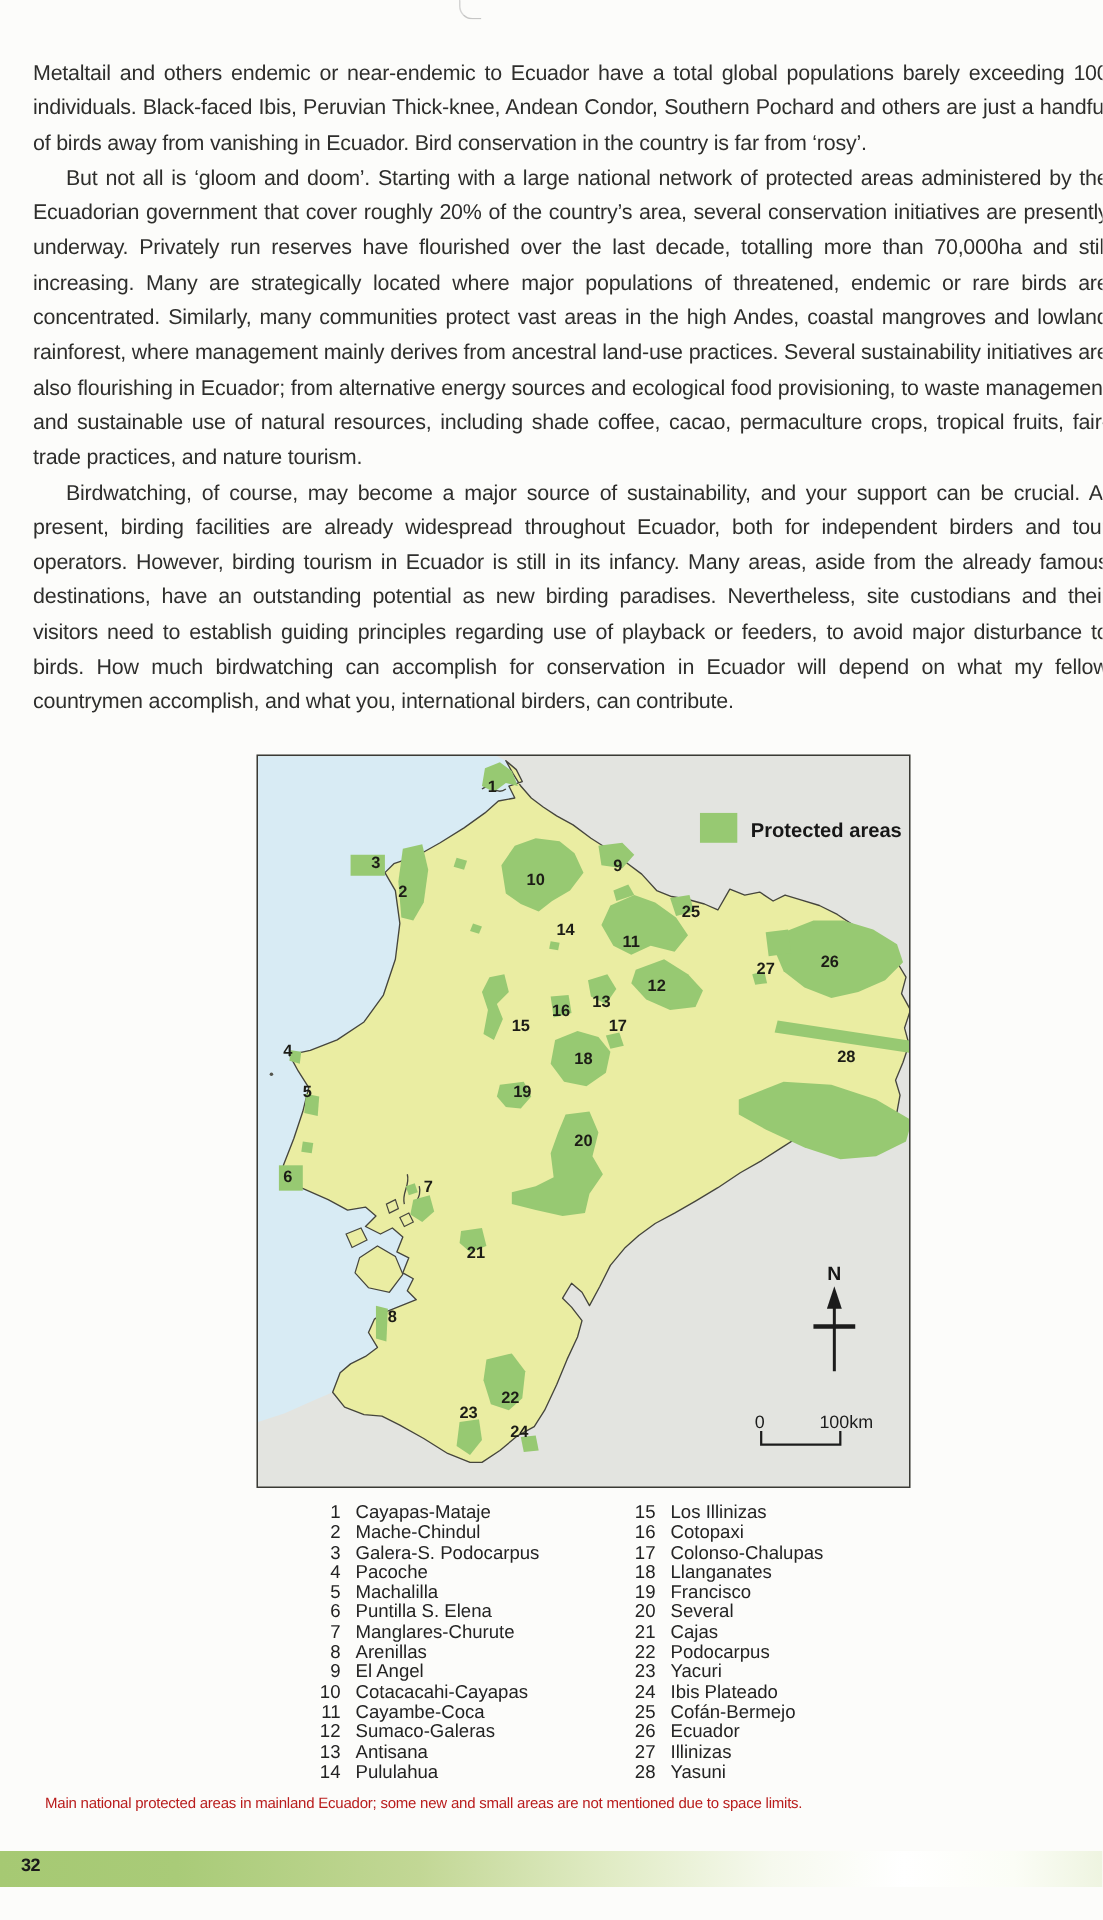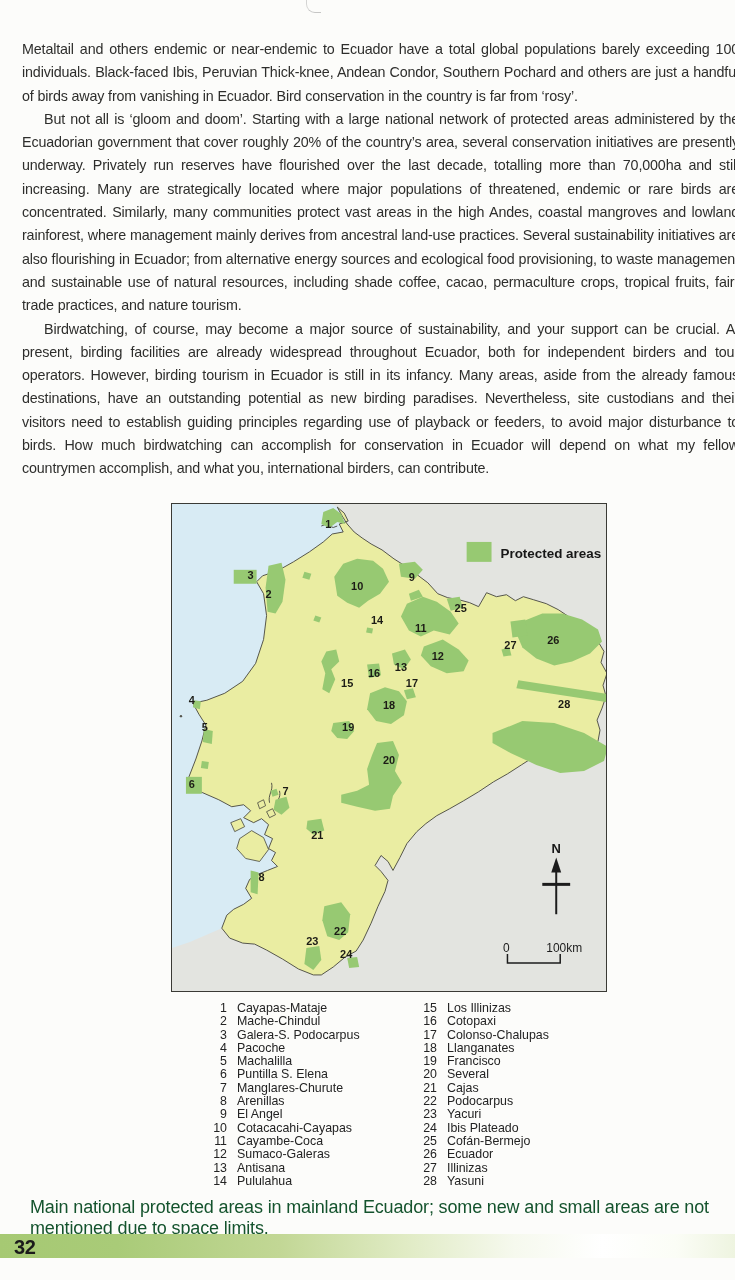--- a/index.html
+++ b/index.html
@@ -41,30 +41,30 @@
     position:absolute;left:209px;top:1002px;display:flex;gap:10px;
     font-size:12.4px;line-height:13.3px;color:#232323;
   }
   .pa-col{width:200px;}
   .pa-row{display:flex;}
   .pa-num{width:18px;text-align:right;flex:0 0 18px;}
   .pa-name{margin-left:10px;white-space:nowrap;text-align:right;}
   
   .caption{
     position:absolute;left:30px;top:1197px;width:700px;
-    font-size:18px;letter-spacing:-0.15px;color:#14532d;
+    font-size:10px;letter-spacing:-0.15px;color:#b91c1c;
   }
   
   .footer-bar{
     position:absolute;left:0;top:1234px;width:735px;height:24px;
     background:linear-gradient(to right,#a6c973 0%,#a9cb78 16%,#c2d795 38%,#e0ebc4 55%,#f6f9ee 70%,#ffffff 82%,#fbfdf6 92%,#eef4e0 100%);
   }
   .page-number{
     position:absolute;left:14px;top:2px;
-    font-size:20px;font-weight:bold;color:#1b1b1b;letter-spacing:-0.3px;
+    font-size:12px;font-weight:bold;color:#1b1b1b;letter-spacing:-0.3px;
   }
 </style>
 </head>
 <body>
 
 <div class="artifact"></div>
 
 <div class="body-text">
   <p>Metaltail and others endemic or near-endemic to Ecuador have a total global populations barely exceeding 100 individuals. Black-faced Ibis, Peruvian Thick-knee, Andean Condor, Southern Pochard and others are just a handful of birds away from vanishing in Ecuador. Bird conservation in the country is far from ‘rosy’.</p>
   <p class="indent">But not all is ‘gloom and doom’. Starting with a large national network of protected areas administered by the Ecuadorian government that cover roughly 20% of the country’s area, several conservation initiatives are presently underway. Privately run reserves have flourished over the last decade, totalling more than 70,000ha and still increasing. Many are strategically located where major populations of threatened, endemic or rare birds are concentrated. Similarly, many communities protect vast areas in the high Andes, coastal mangroves and lowland rainforest, where management mainly derives from ancestral land-use practices. Several sustainability initiatives are also flourishing in Ecuador; from alternative energy sources and ecological food provisioning, to waste management and sustainable use of natural resources, including shade coffee, cacao, permaculture crops, tropical fruits, fair-trade practices, and nature tourism.</p>

